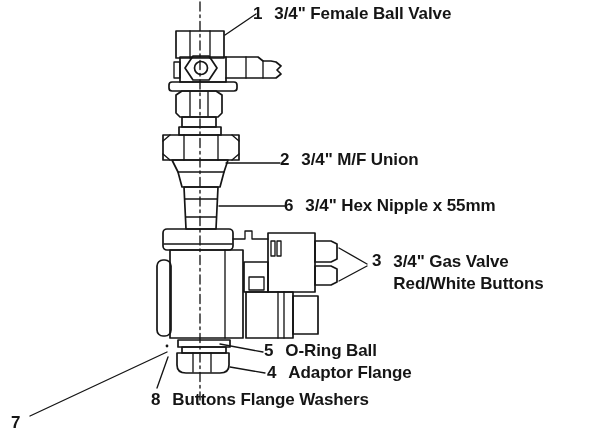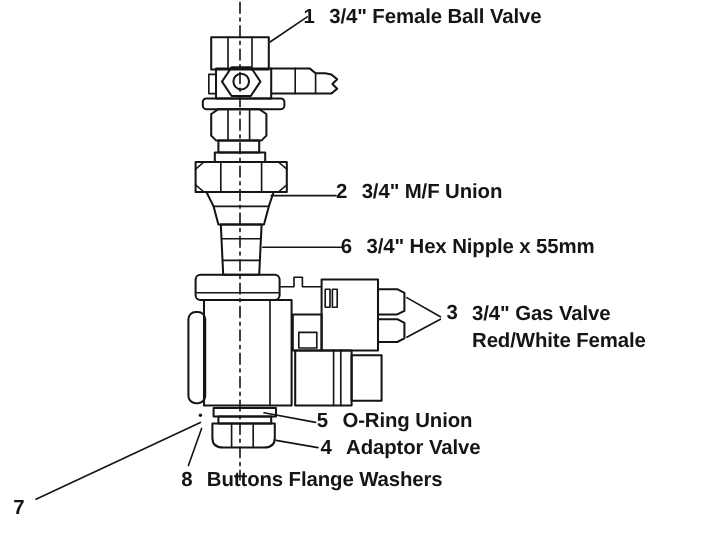--- a/index.html
+++ b/index.html
@@ -126,32 +126,32 @@
 
   <div class="label l6">
     <span class="num">6</span>
     <span>3/4" Hex Nipple x 55mm</span>
   </div>
 
   <div class="label l3">
     <span class="num">3</span>
     <span class="col">
       <span>3/4" Gas Valve</span>
-      <span>Red/White Female</span>
+      <span>Red/White Buttons</span>
     </span>
   </div>
 
   <div class="label l5">
     <span class="num">5</span>
-    <span>O-Ring Union</span>
+    <span>O-Ring Ball</span>
   </div>
 
   <div class="label l4">
     <span class="num">4</span>
-    <span>Adaptor Valve</span>
+    <span>Adaptor Flange</span>
   </div>
 
   <div class="label l8">
     <span class="num">8</span>
     <span>Buttons Flange Washers</span>
   </div>
 
   <div class="label l7">
     <span class="num">7</span>
   </div>

